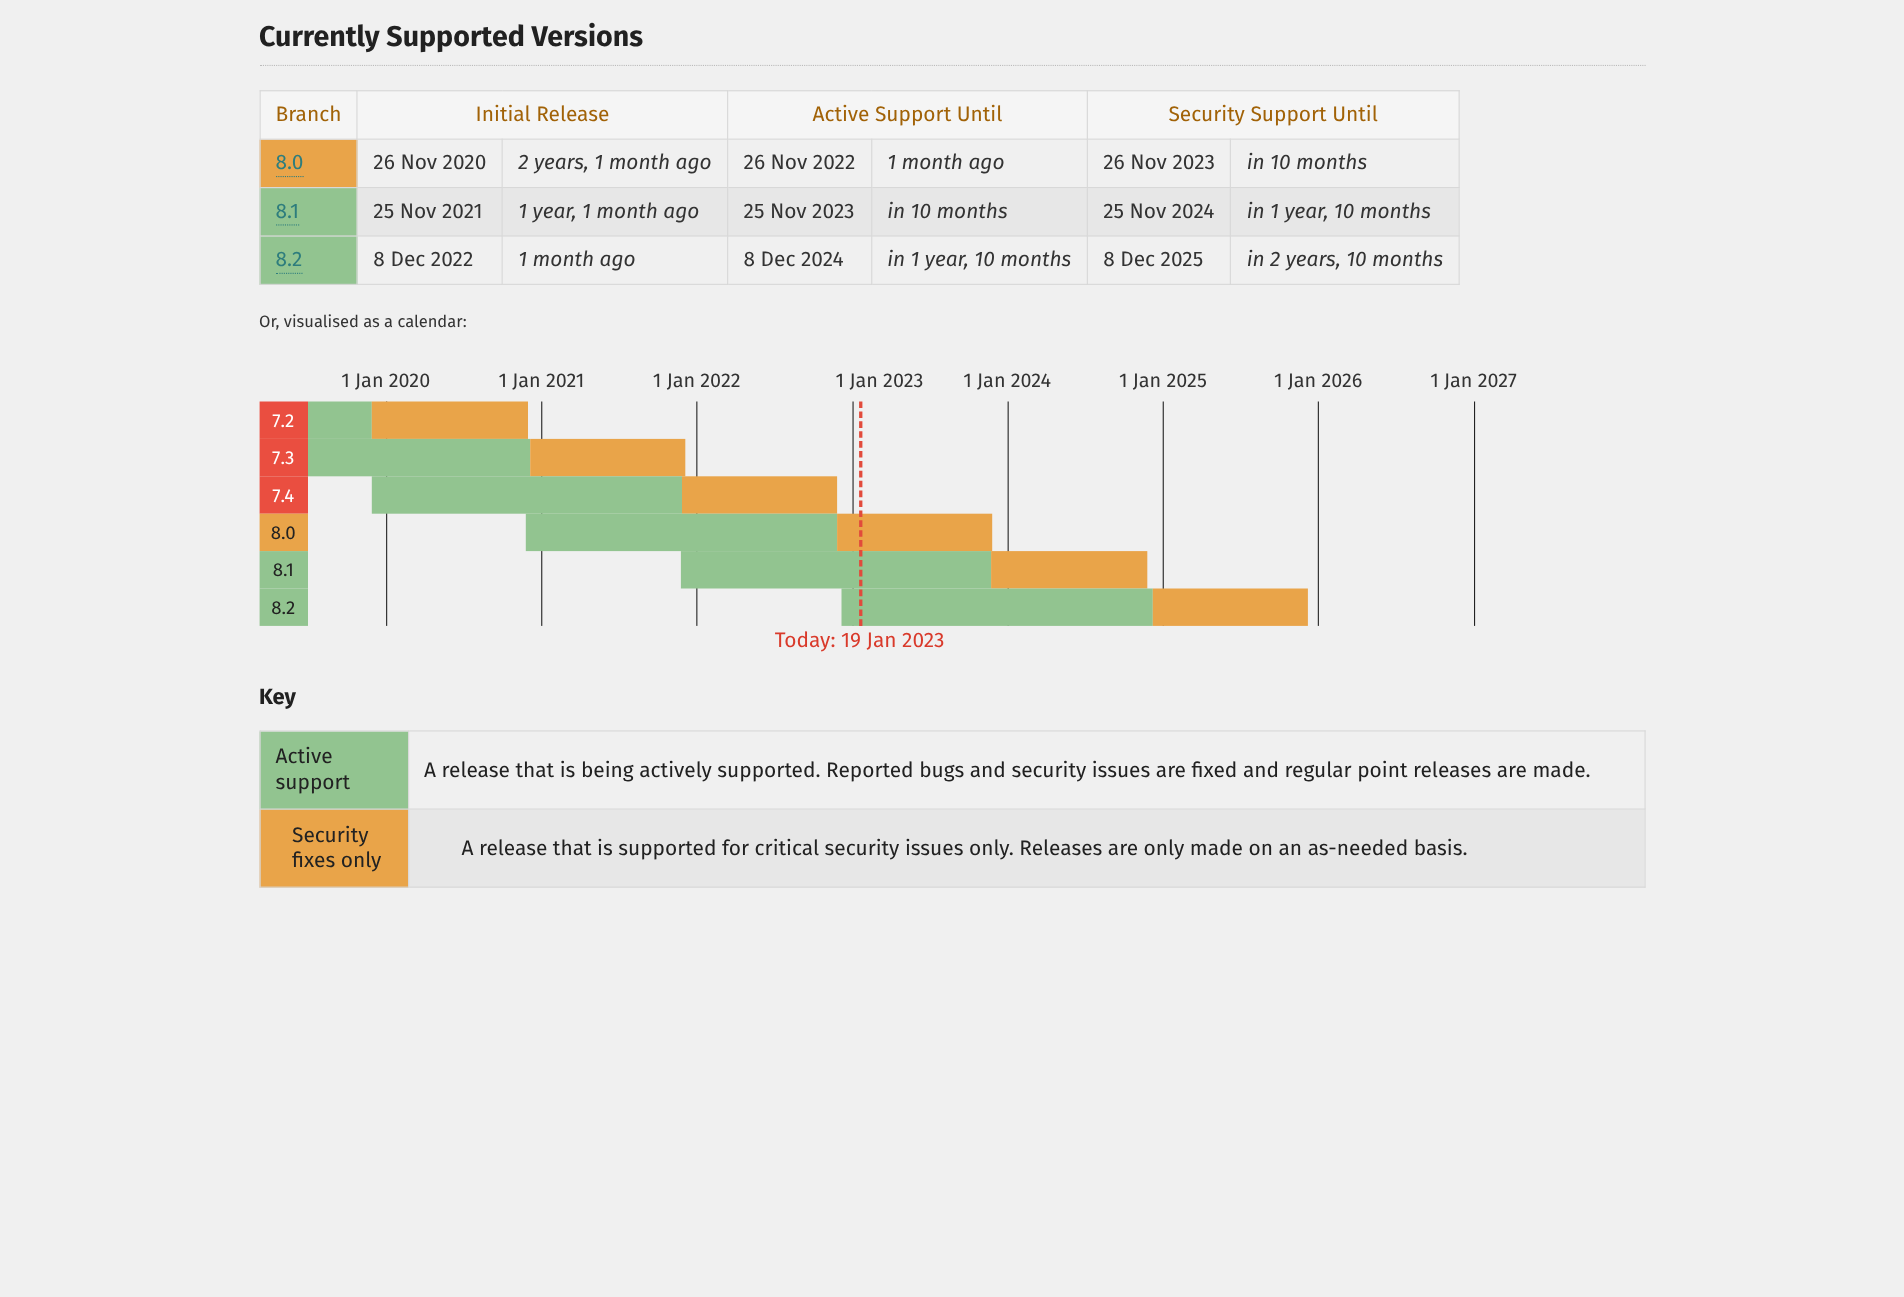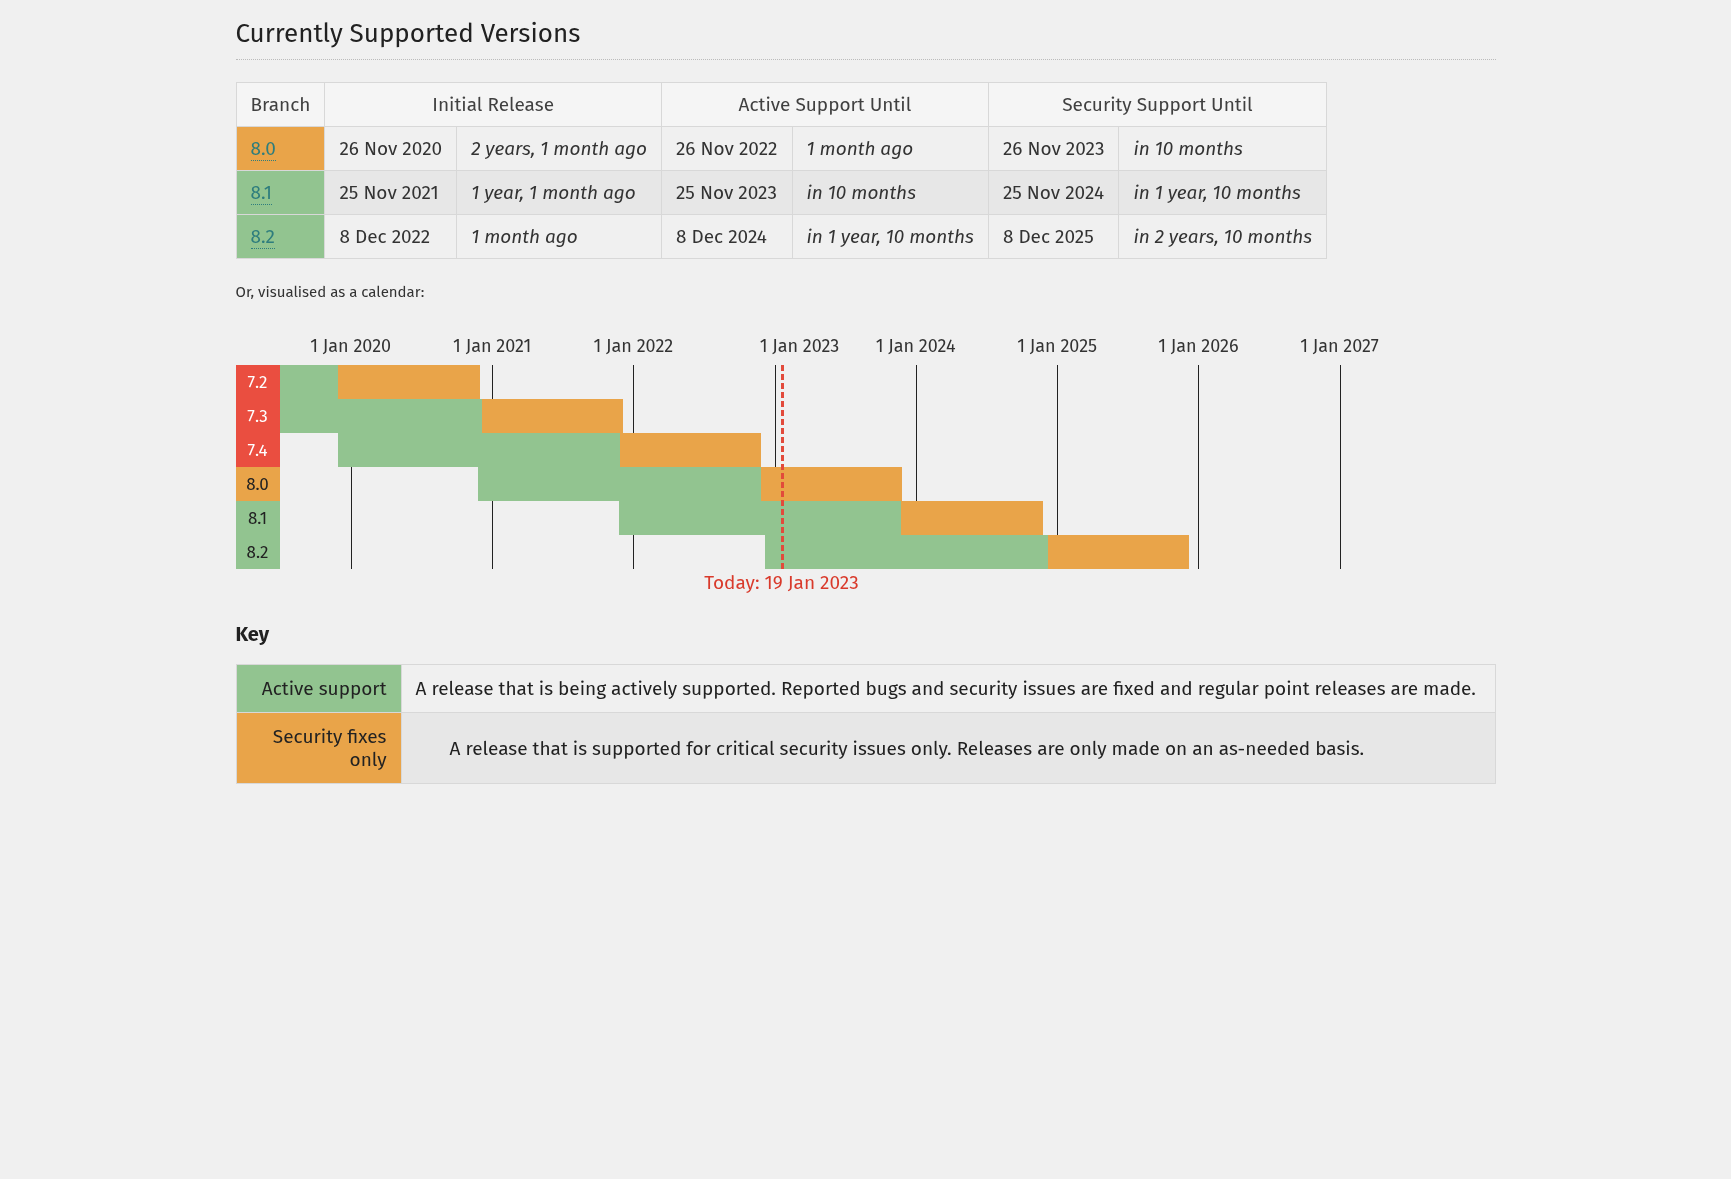--- a/index.html
+++ b/index.html
@@ -21,41 +21,41 @@
     font-family: "Fira Sans", "Segoe UI", "Helvetica Neue", Arial, sans-serif;
     font-size: 18px;
   }
   .page {
     width: 1300px;
     margin: 0 auto;
     padding: 10px 20px 40px 20px;
   }
   h2.page-title {
     font-size: 26px;
-    font-weight: 400;
+    font-weight: 700;
     margin: 8px 0 4px 0;
     padding-bottom: 10px;
     border-bottom: 1px dotted #bbb;
   }
   
   table.versions {
     border-collapse: collapse;
     margin-top: 22px;
   }
   table.versions th, table.versions td {
     border: 1px solid var(--border);
     padding: 10px 14px;
     text-align: left;
     font-size: 19px;
     color: #333;
     white-space: nowrap;
   }
   table.versions th {
     font-weight: 400;
-    color: #404040;
+    color: #a16207;
     text-align: center;
     background: #f5f5f5;
   }
   table.versions th:first-child { text-align: left; }
   table.versions tbody tr.alt td { background: var(--row-alt); }
   table.versions tbody tr.alt td.branch { background: var(--row-alt); }
   td.branch a {
     color: var(--link);
     text-decoration: none;
     border-bottom: 1px dotted var(--link);
@@ -135,21 +135,21 @@
   table.key {
     border-collapse: collapse;
     width: 100%;
   }
   table.key td {
     border: 1px solid var(--border);
     padding: 12px 14px;
     font-size: 19px;
     vertical-align: middle;
   }
-  table.key td.swatch { width: 165px; color: #222; text-align: right; }
+  table.key td.swatch { width: 135px; color: #222; }
   table.key td.swatch.green  { background: var(--green); }
   table.key td.swatch.orange { background: var(--orange); padding-left: 29px; }
   table.key td.swatch.red    { background: var(--red); color: #fff; }
   table.key tr.alt td.desc { background: var(--row-alt); padding-left: 48px; }
 </style>
 </head>
 <body>
 
 <div class="page">
 

